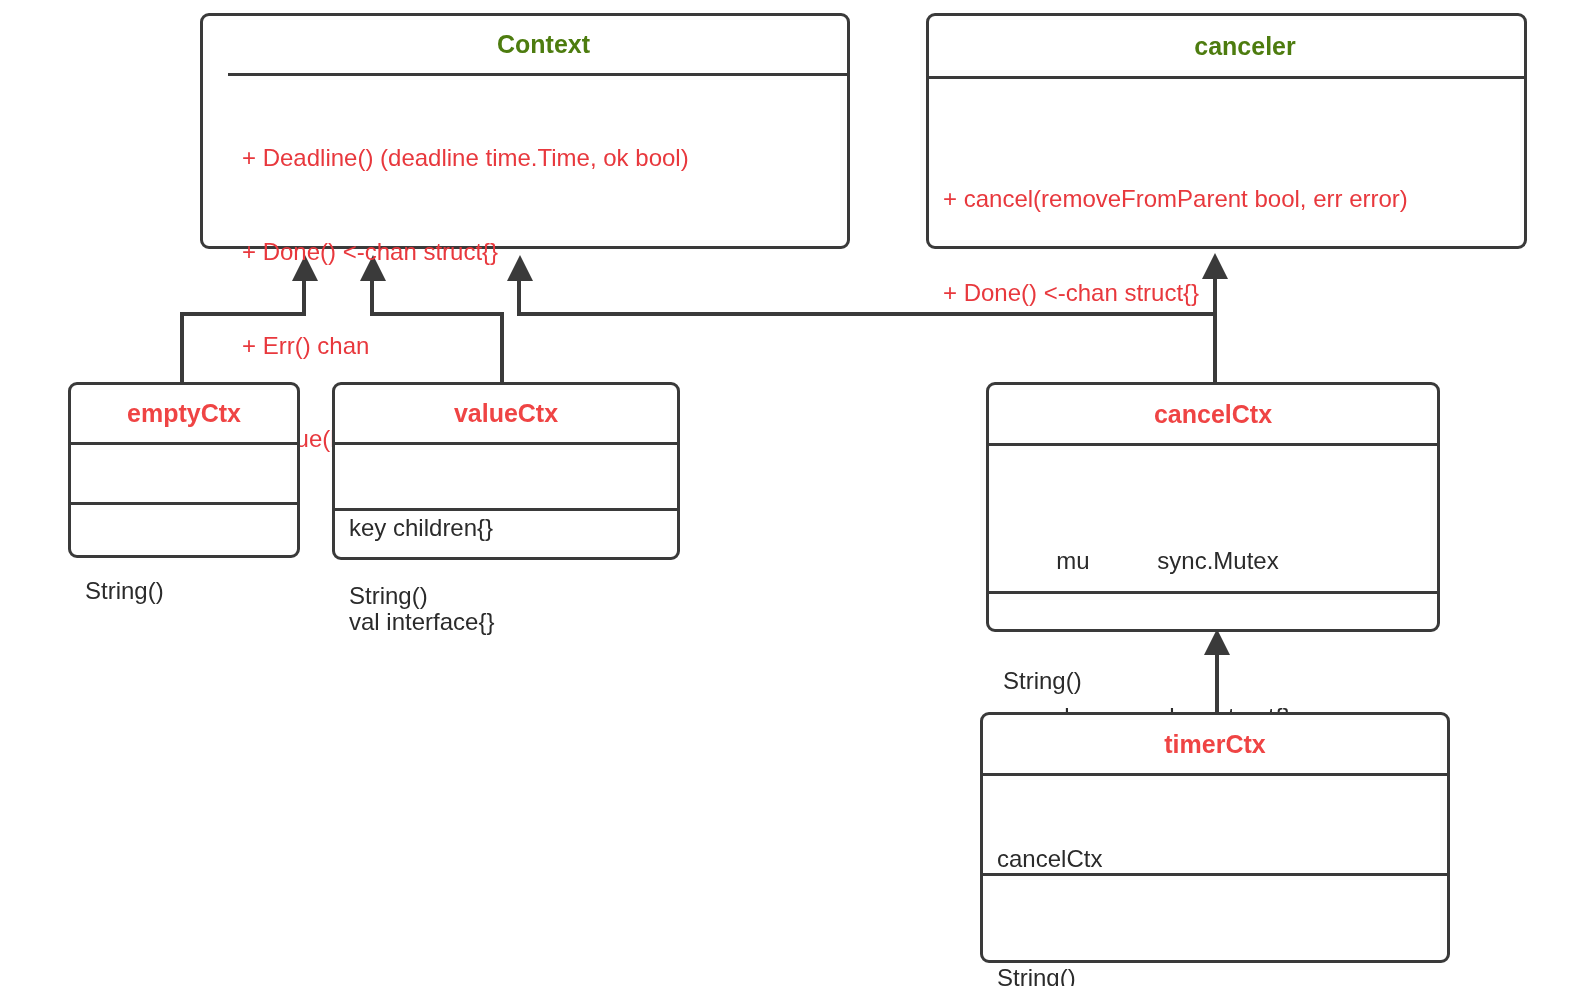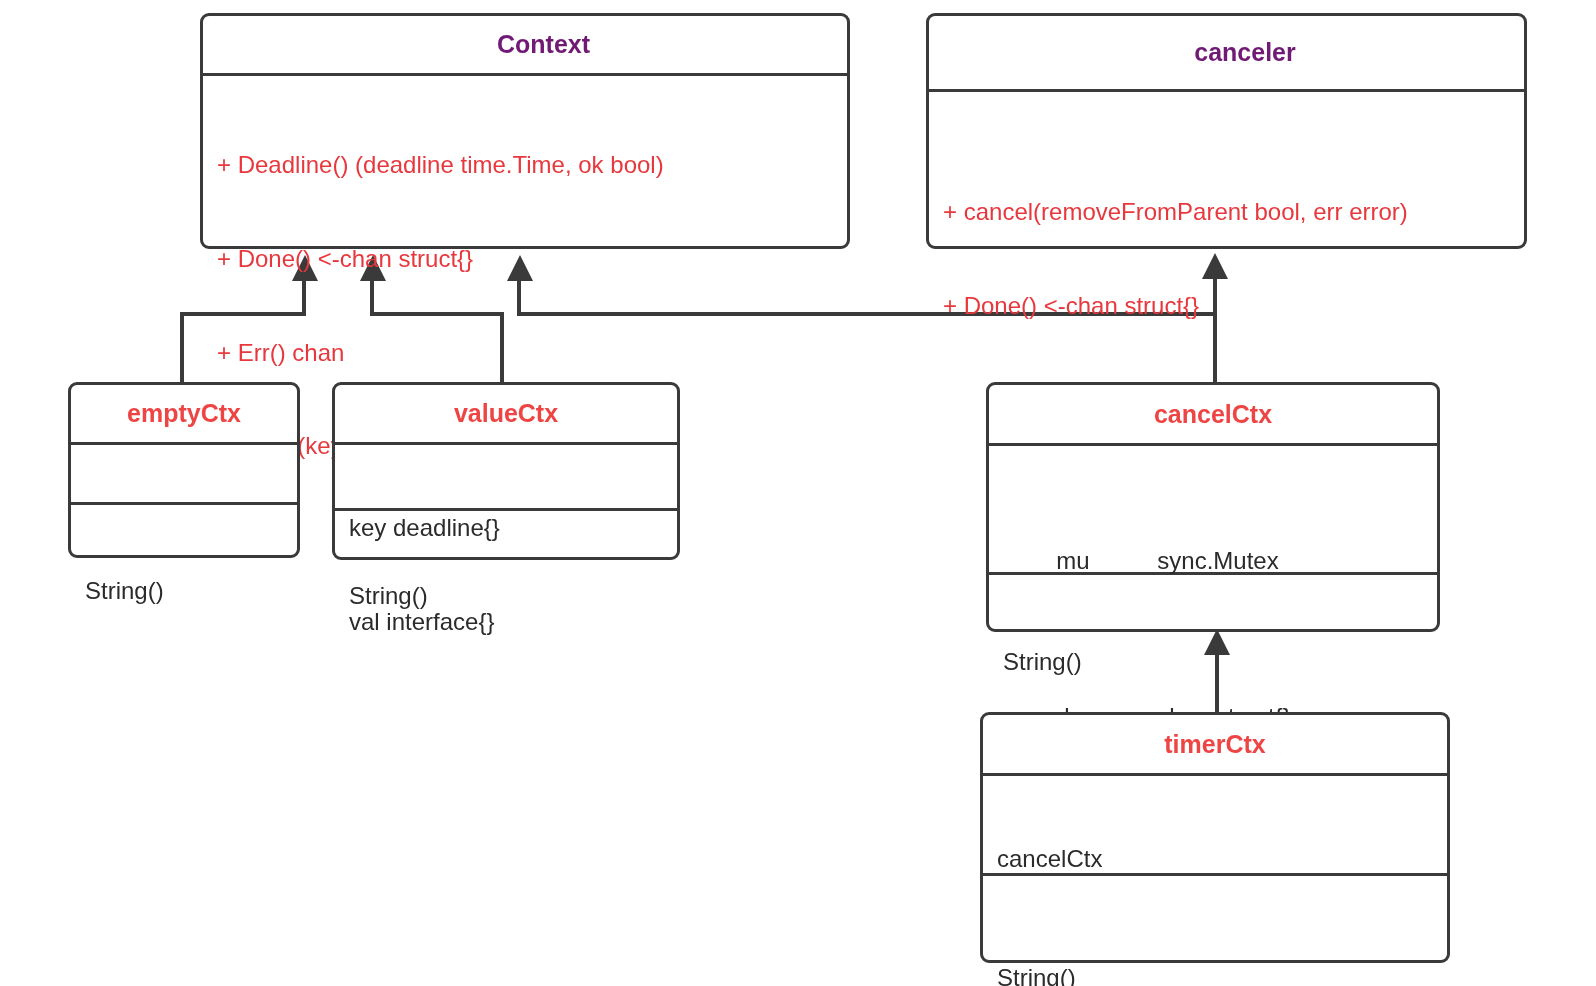--- a/index.html
+++ b/index.html
@@ -27,21 +27,21 @@
     text-align: center;
     font-weight: bold;
     font-size: 25px;
     color: #ef4444;
     box-sizing: border-box;
     display: flex;
     align-items: center;
     justify-content: center;
   }
   .uml-title.red {
-    color: #701a75;
+    color: #4d7c0f;
     margin-left: 37px;
   }
   .divider {
     border-top: 3px solid #3a3a3a;
   }
   .uml-section {
     box-sizing: border-box;
     padding: 6px 12px 6px 14px;
     font-size: 24px;
     color: #2b2b2b;
@@ -95,58 +95,58 @@
   <div class="ln" style="left:517px; top:312px; width:700px; height:4px;"></div>
 
   <div class="arrowhead" style="left:1202px; top:253px;"></div>
   <div class="ln" style="left:1213px; top:279px; width:4px; height:105px;"></div>
 
   <div class="arrowhead" style="left:1204px; top:629px;"></div>
   <div class="ln" style="left:1215px; top:655px; width:4px; height:60px;"></div>
 
   <div class="uml-box" style="left:200px; top:13px; width:650px; height:236px;">
     <div class="uml-title red" style="height:57px;">Context</div>
-    <div class="uml-section red divider" style="height:200px; padding-top:11px;">
+    <div class="uml-section red divider" style="height:200px; padding-top:4px;margin-left:25px;">
       <div class="row">+ Deadline() (deadline time.Time, ok bool)</div>
       <div class="row">+ Done() &lt;-chan struct{}</div>
       <div class="row">+ Err() chan</div>
       <div class="row">+ Value(key interface{}) interface{}</div>
     </div>
   </div>
 
   <div class="uml-box" style="left:926px; top:13px; width:601px; height:236px;">
-    <div class="uml-title red" style="height:73px;border-radius:23px;">canceler</div>
+    <div class="uml-title red" style="height:60px;border-radius:23px;">canceler</div>
     <div class="uml-section red divider" style="height:180px; padding-top:42px;">
       <div class="row">+ cancel(removeFromParent bool, err error)</div>
       <div class="row">+ Done() &lt;-chan struct{}</div>
     </div>
   </div>
 
   <div class="uml-box" style="left:68px; top:382px; width:232px; height:176px;">
     <div class="uml-title" style="height:57px;">emptyCtx</div>
     <div class="uml-section divider" style="height:60px;"></div>
     <div class="uml-section divider" style="height:56px; padding-top:8px;">
       <div class="row">String()</div>
     </div>
   </div>
 
   <div class="uml-box" style="left:332px; top:382px; width:348px; height:178px;">
     <div class="uml-title" style="height:57px;border-radius:23px;">valueCtx</div>
     <div class="uml-section divider" style="height:66px; padding-top:5px;">
-      <div class="row">key deadline{}</div>
+      <div class="row">key children{}</div>
       <div class="row">val interface{}</div>
     </div>
     <div class="uml-section divider" style="height:52px; padding-top:7px;">
       <div class="row">String()</div>
     </div>
   </div>
 
   <div class="uml-box" style="left:986px; top:382px; width:454px; height:250px;">
     <div class="uml-title" style="height:58px;">cancelCtx</div>
-    <div class="uml-section divider" style="height:129px; padding-top:5px;">
+    <div class="uml-section divider" style="height:148px; padding-top:5px;">
       <div class="row">
         <span class="fieldname">mu</span><span>sync.Mutex</span>
       </div>
       <div class="row">
         <span class="fieldname">done</span><span>chan struct{}</span>
       </div>
       <div class="row">
         <span class="fieldname">children</span><span>map[canceler]struct{}</span>
       </div>
       <div class="row">

